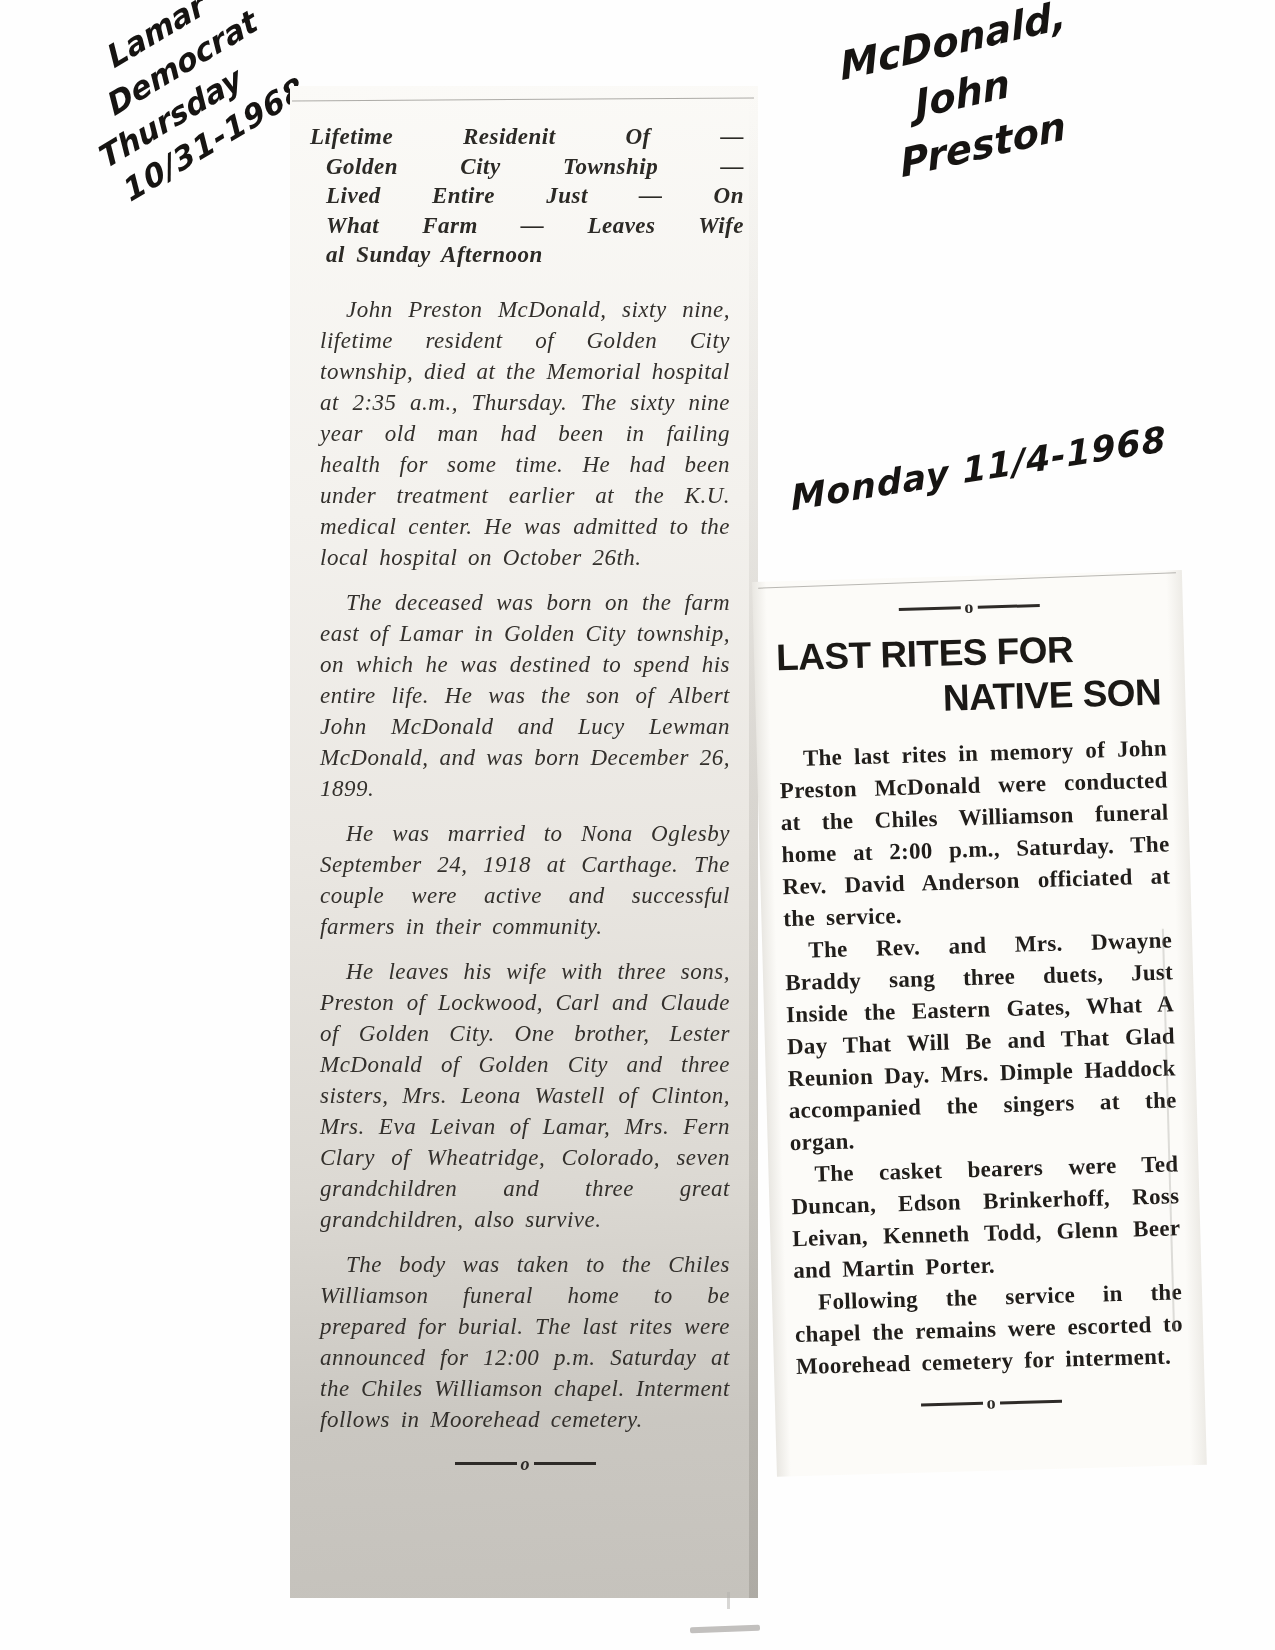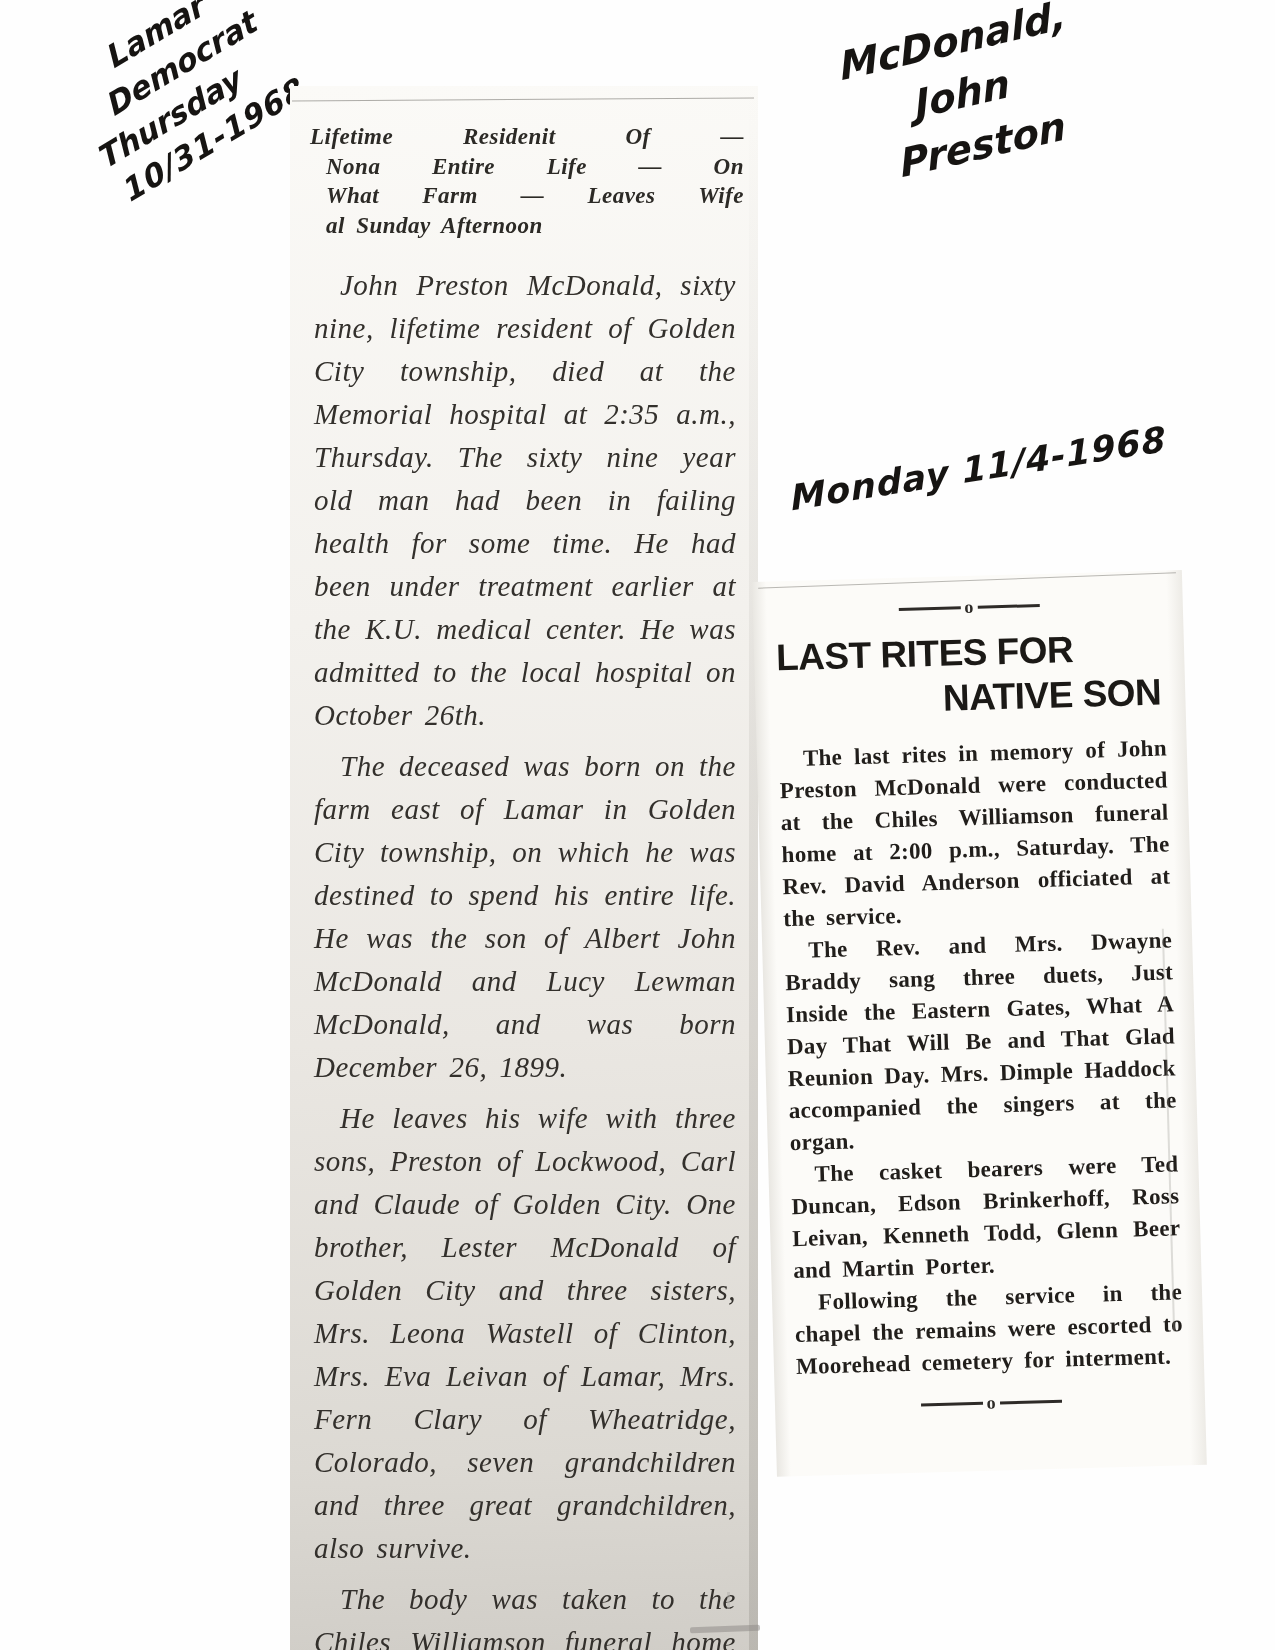--- a/index.html
+++ b/index.html
@@ -55,22 +55,22 @@
     margin:14px 0 24px 0;
     font-weight:bold;
     font-size:23px; line-height:29.5px;
     letter-spacing:.5px; word-spacing:5px;
     color:#2c2a26;
   }
   .hl1 .hl-line { padding-left:20px; }
   .hl1 .hl-line.first { padding-left:4px; }
   .hl-just { text-align:justify; text-align-last:justify; }
   .clip1 p {
-    margin:8px;
-    font-size:29px; line-height:43px;
+    margin:14px;
+    font-size:23px; line-height:31px;
     text-indent:26px;
     text-align:justify;
     word-spacing:4.5px; letter-spacing:.5px;
   }
 
   
   .divider { display:flex; align-items:center; justify-content:center; margin:20px auto 0 auto; }
   .divider .rule { width:62px; height:3px; background:#2e2b28; }
   .divider .glyph { font-family:"Liberation Serif", serif; font-weight:bold; font-size:18px; line-height:1; margin:0 4px; color:#2e2b28; }
 
@@ -134,26 +134,28 @@
     <div class="l0">McDonald,</div>
     <div class="l1">John</div>
     <div class="l2">Preston</div>
   </div>
 
   <div class="hw hw-mr">Monday 11/4-1968</div>
 
   <article class="clip1">
     <header class="hl1">
       <div class="hl-line first hl-just">Lifetime Residenit Of —</div>
-      <div class="hl-line hl-just">Nona Entire Life — On</div>
+      <div class="hl-line hl-just">Golden City Township —</div>
+      <div class="hl-line hl-just">Lived Entire Just — On</div>
       <div class="hl-line hl-just">What Farm — Leaves Wife</div>
       <div class="hl-line">al Sunday Afternoon</div>
     </header>
     <p>John Preston McDonald, sixty nine, lifetime resident of Golden City township, died at the Memorial hospital at 2:35 a.m., Thursday. The sixty nine year old man had been in failing health for some time. He had been under treatment earlier at the K.U. medical center. He was admitted to the local hospital on October 26th.</p>
     <p>The deceased was born on the farm east of Lamar in Golden City township, on which he was destined to spend his entire life. He was the son of Albert John McDonald and Lucy Lewman McDonald, and was born December 26, 1899.</p>
+    <p>He was married to Nona Oglesby September 24, 1918 at Carthage. The couple were active and successful farmers in their community.</p>
     <p>He leaves his wife with three sons, Preston of Lockwood, Carl and Claude of Golden City. One brother, Lester McDonald of Golden City and three sisters, Mrs. Leona Wastell of Clinton, Mrs. Eva Leivan of Lamar, Mrs. Fern Clary of Wheatridge, Colorado, seven grandchildren and three great grandchildren, also survive.</p>
     <p>The body was taken to the Chiles Williamson funeral home to be prepared for burial. The last rites were announced for 12:00 p.m. Saturday at the Chiles Williamson chapel. Interment follows in Moorehead cemetery.</p>
     <div class="divider">
       <span class="rule"></span>
       <span class="glyph">o</span>
       <span class="rule"></span>
     </div>
   </article>
 
   <article class="clip2">

